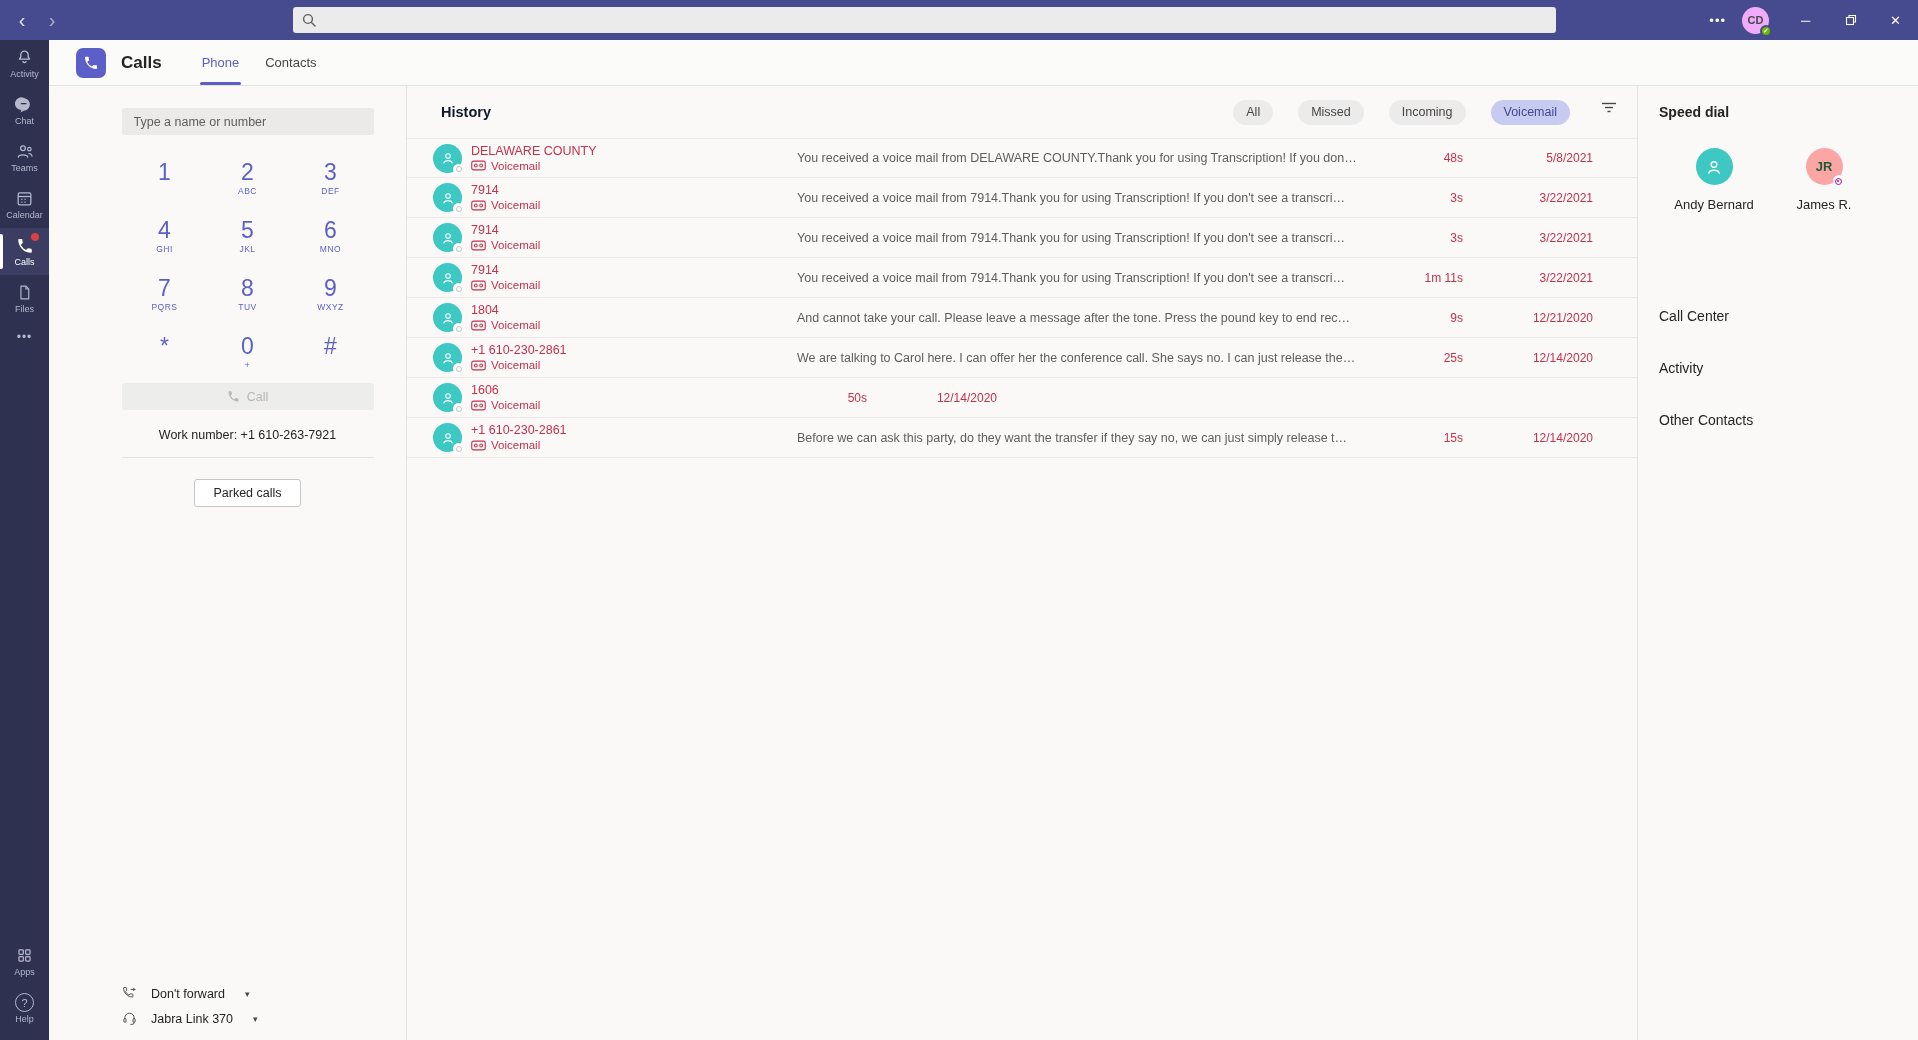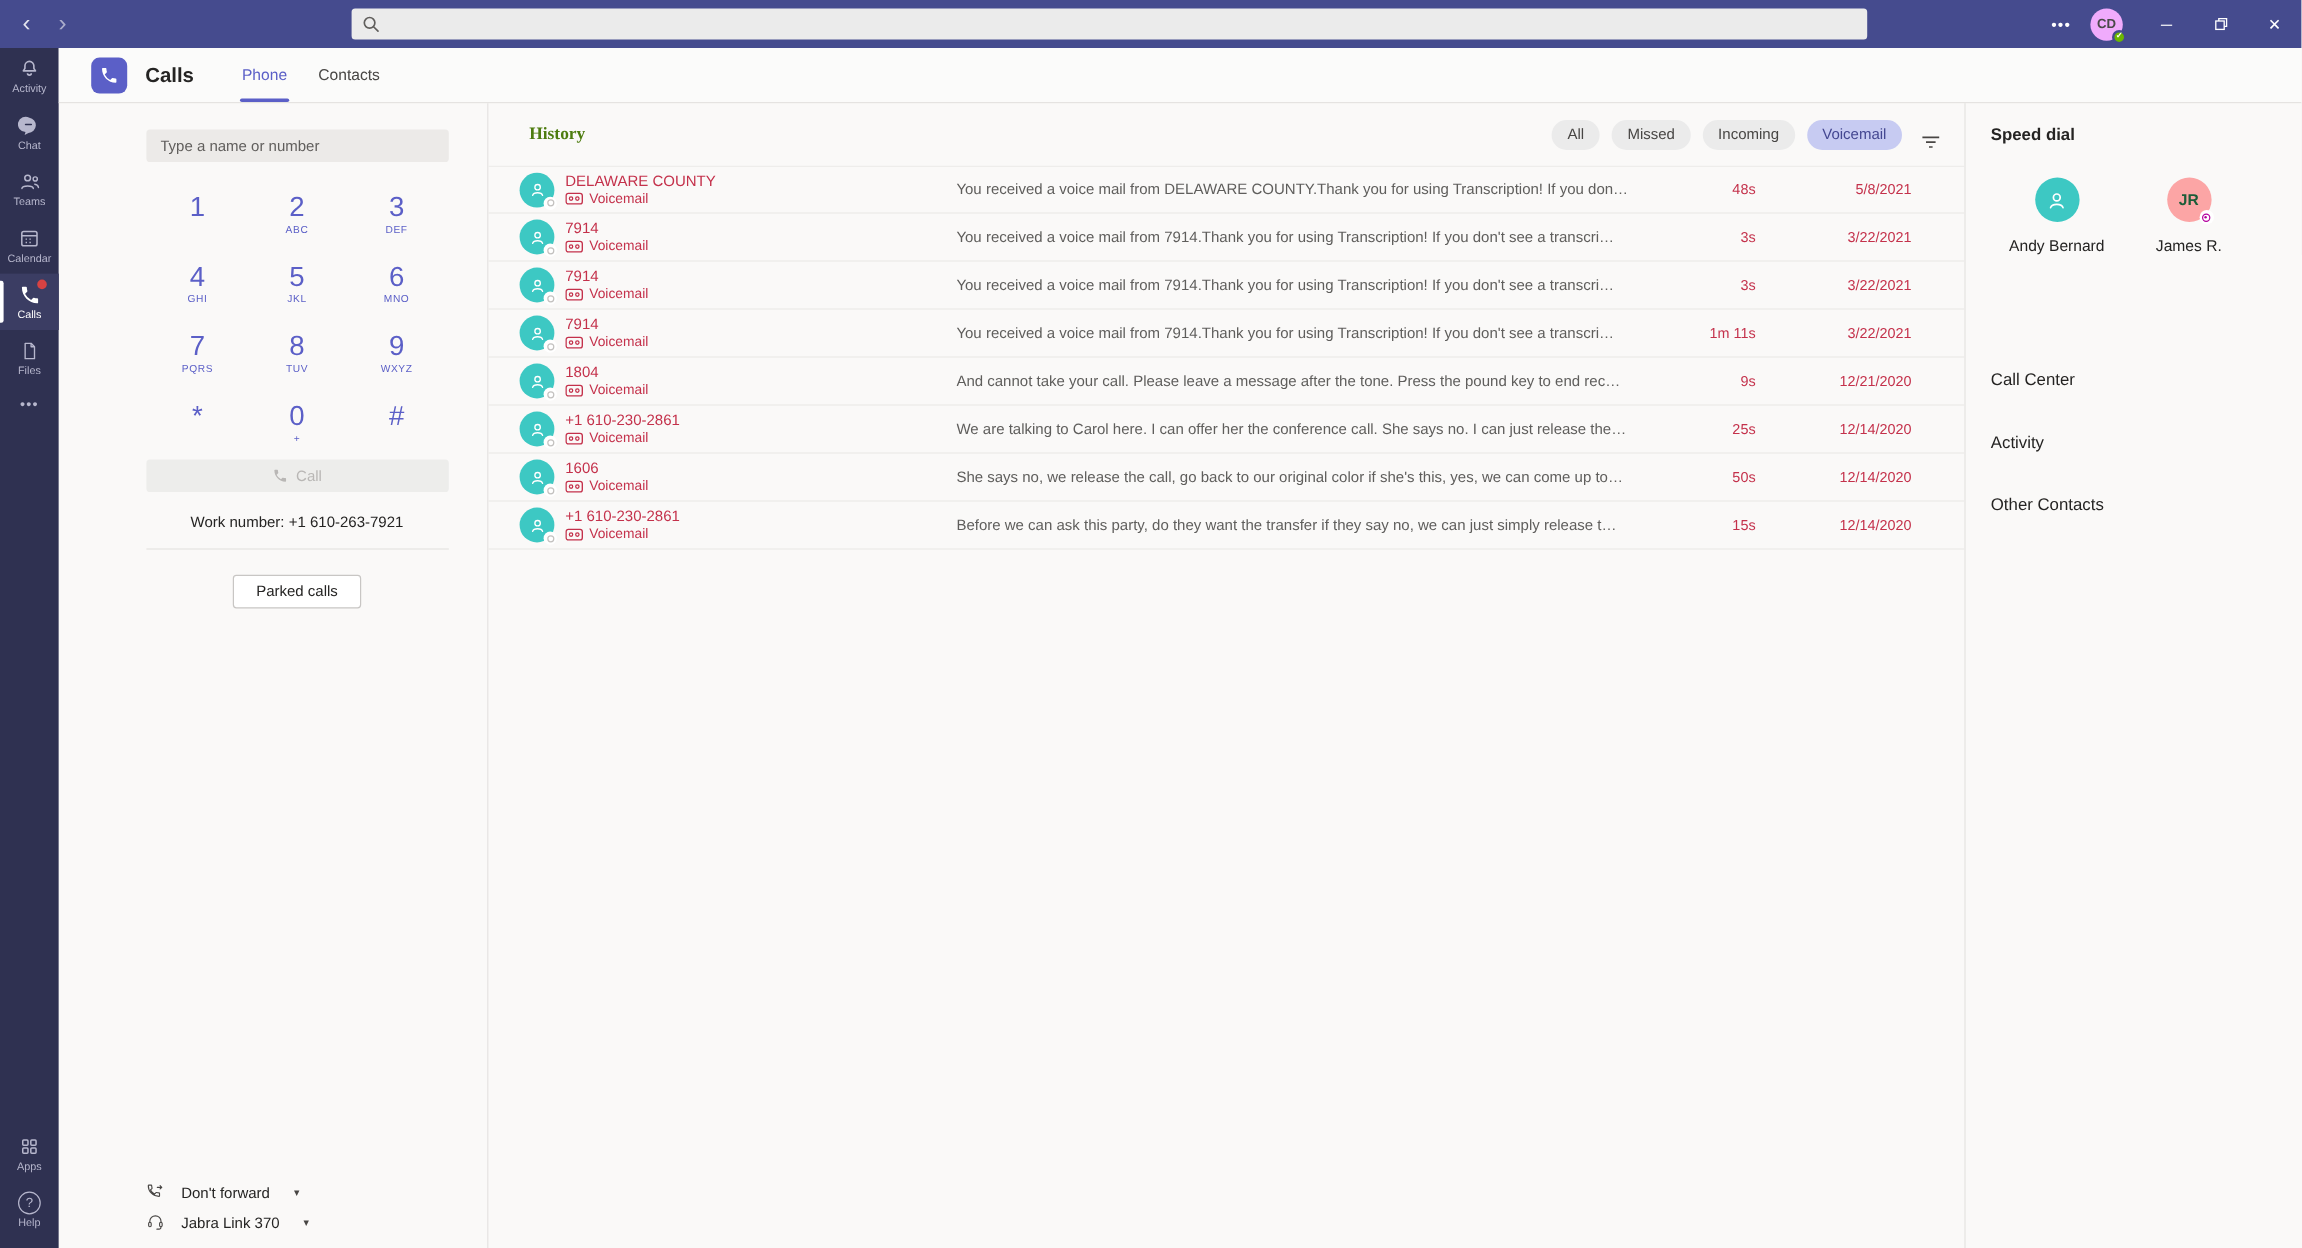--- a/index.html
+++ b/index.html
@@ -75,22 +75,22 @@
   .parked-btn { display:block; margin:21px auto 0; height:28px; padding:0 18px; background:#fff;
     border:1px solid #c8c6c4; border-radius:3px; font-size:12.5px; color:#252423; cursor:pointer;
     font-family:"Liberation Sans", sans-serif; }
   .device-bar { position:absolute; left:33px; bottom:14px; display:flex; flex-direction:column; gap:10px; }
   .device-row { display:flex; align-items:center; gap:14px; font-size:12.5px; color:#252423; cursor:pointer; }
   .device-row .caret { font-size:9px; color:#484644; margin-left:6px; }
 
   
   .pane-center { flex:1; min-width:0; display:flex; flex-direction:column; }
   .hist-header { height:52px; flex:0 0 52px; display:flex; align-items:center; padding:0 20px 0 34px; }
-  .hist-title { font-size:14.5px; font-weight:bold; color:#4d7c0f;font-family:Liberation Serif, serif; }
-  .hist-filters { margin-left:auto; display:flex; align-items:flex-end; gap:10px; }
+  .hist-title { font-size:14.5px; font-weight:bold; color:#0f172a; }
+  .hist-filters { margin-left:auto; display:flex; align-items:flex-start; gap:25px; }
   .pill { height:25px; padding:0 13px; border-radius:13px; background:#ebebeb; color:#484644; font-size:12.5px;
     display:flex; align-items:center; cursor:pointer; }
   .pill.active { background:#c7cbf2; color:#444791; }
   .filter-ic { margin-left:6px; cursor:pointer; display:flex; align-items:center; }
   .hist-list { flex:1; overflow:hidden; }
   .hrow { height:40px; display:flex; align-items:center; padding:0 44px 0 26px; border-bottom:1px solid #eceae8; cursor:pointer; }
   .hrow:first-child { border-top:1px solid #eceae8; }
   .avatar { width:29px; height:29px; border-radius:50%; background:#3dc8c3; position:relative; flex:0 0 29px;
     display:flex; align-items:center; justify-content:center; }
   .avatar .presence { position:absolute; right:-2px; bottom:-2px; width:11px; height:11px; border-radius:50%;
@@ -504,21 +504,20 @@
                 <div class="hname">1606</div>
                 <div class="hsub">
                     <svg width="15" height="11" viewBox="0 0 16 11">
                       <rect x="0.8" y="0.8" width="14.4" height="9.4" rx="2" fill="none" stroke="#c4314b" stroke-width="1.2"></rect>
                       <circle cx="5.2" cy="5.5" r="1.5" fill="none" stroke="#c4314b" stroke-width="1.1"></circle>
                       <circle cx="10.8" cy="5.5" r="1.5" fill="none" stroke="#c4314b" stroke-width="1.1"></circle>
                     </svg>
                     <span>Voicemail</span>
                   </div>
               </div>
-              <div class="hpreview">She says no, we release the call, go back to our original color if she's this, yes, we can come up to…</div>
               <div class="hdur">50s</div>
               <div class="hdate">12/14/2020</div>
             </div>
             <div class="hrow">
               <div class="avatar">
                   <svg width="16" height="16" viewBox="0 0 24 24">
                     <circle cx="12" cy="9" r="3.4" fill="none" stroke="#fff" stroke-width="1.7"></circle>
                     <path d="M5.8 19.2c1.2-4.4 11.2-4.4 12.4 0" fill="none" stroke="#fff" stroke-width="1.7" stroke-linecap="round"></path>
                   </svg>
                   <span class="presence">

